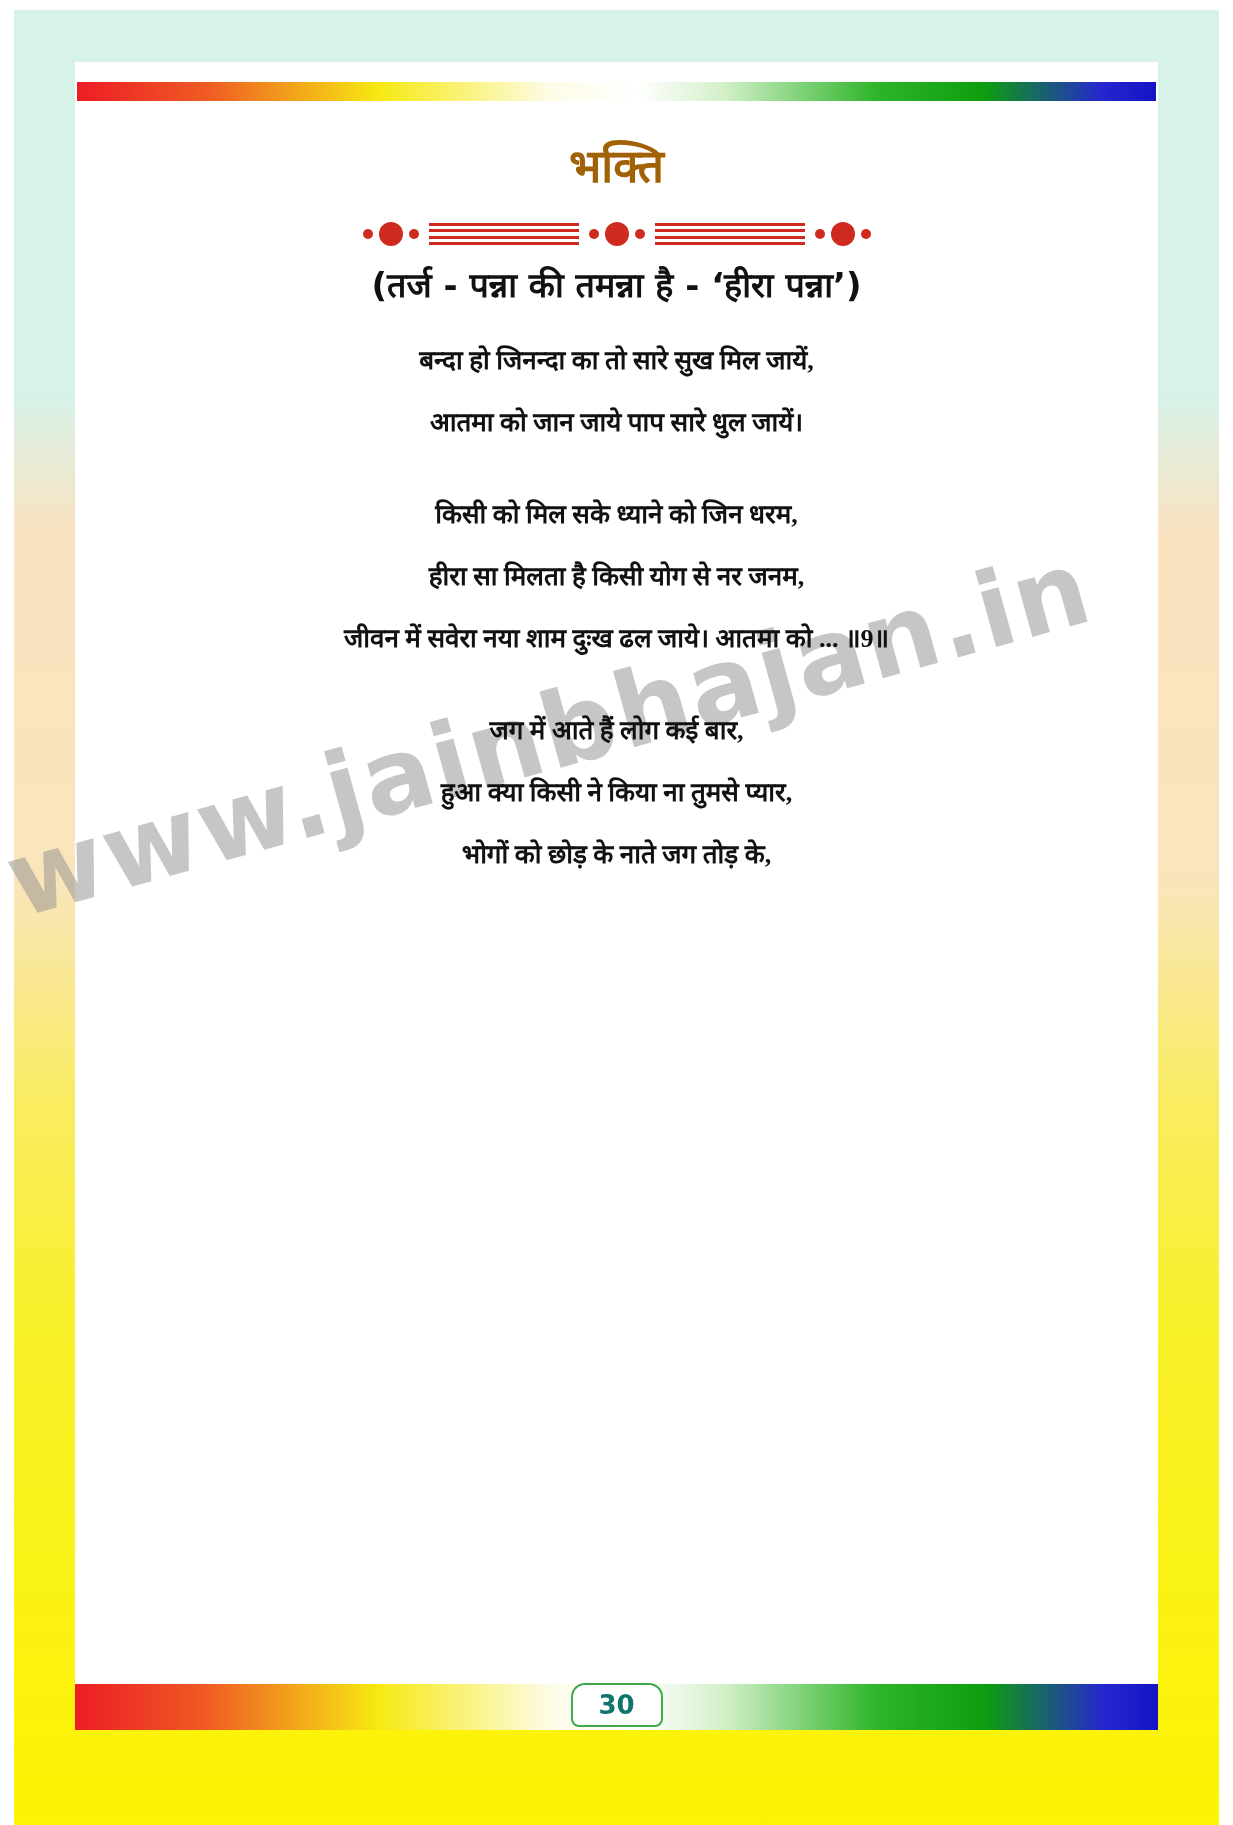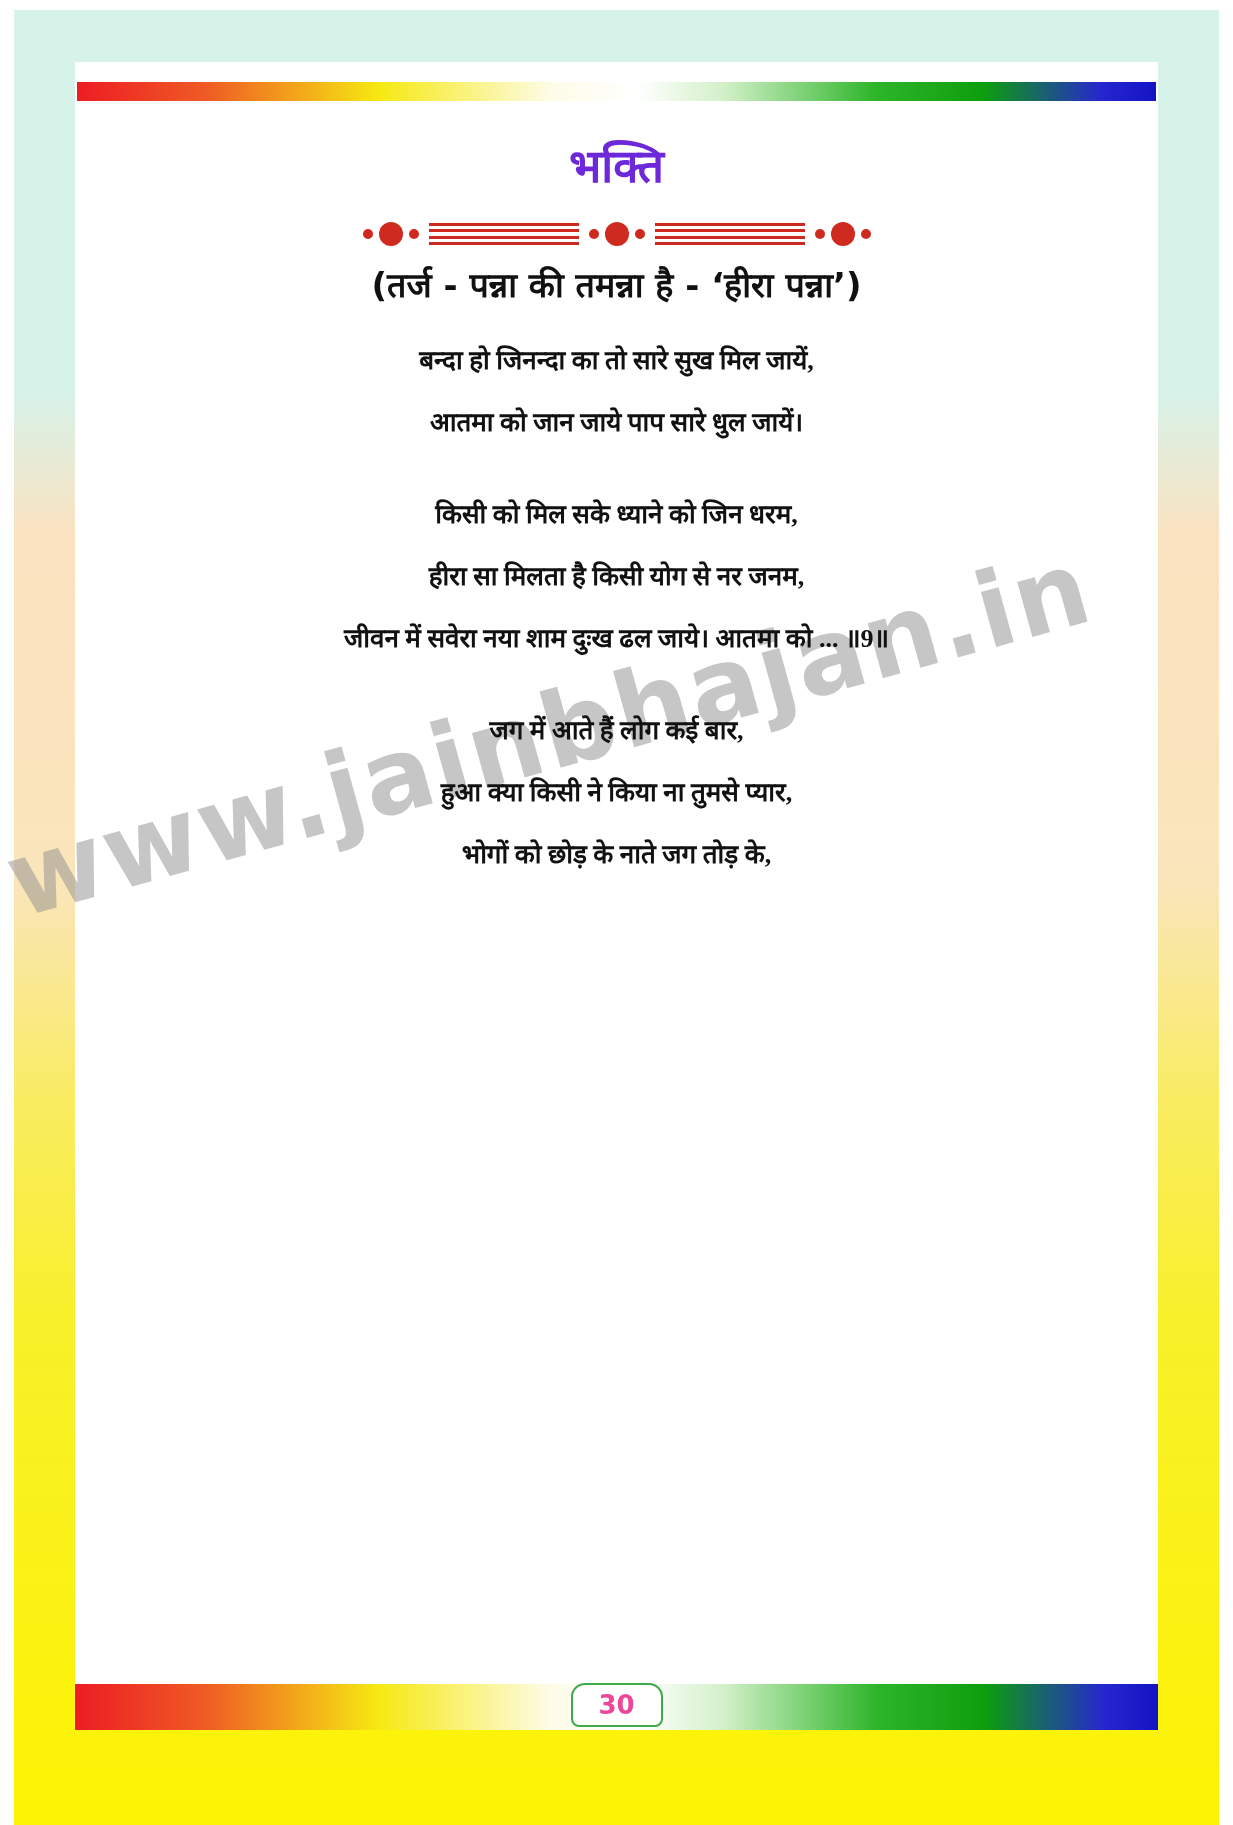--- a/index.html
+++ b/index.html
@@ -34,27 +34,27 @@
   }
   .rainbow.top{margin:20px 2px 0 2px;}
   .rainbow.bottom{
     position:absolute;left:0;right:0;bottom:0;height:46px;margin:0;
   }
   .pagenum-box{
     position:absolute;left:50%;bottom:3px;transform:translateX(-50%);
     width:88px;height:40px;line-height:40px;
     background:#ffffff;border:2px solid #3faa4a;
     border-radius:14px 14px 8px 8px;
-    text-align:center;font-size:26px;font-weight:bold;color:#ec4899;
+    text-align:center;font-size:26px;font-weight:bold;color:#0f766e;
     z-index:3;
   }
   .content{position:relative;z-index:2;text-align:center;color:#111111;}
   .title{
     margin-top:34px;
-    font-size:46px;font-weight:bold;color:#6d28d9;
+    font-size:46px;font-weight:bold;color:#a16207;
     line-height:62px;
   }
   
   .divider{
     margin-top:24px;
     display:flex;align-items:center;justify-content:center;gap:6px;
     height:26px;
   }
   .dot-s{width:10px;height:10px;border-radius:50%;background:#cf2a20;}
   .dot-b{width:24px;height:24px;border-radius:50%;background:#cf2a20;}

